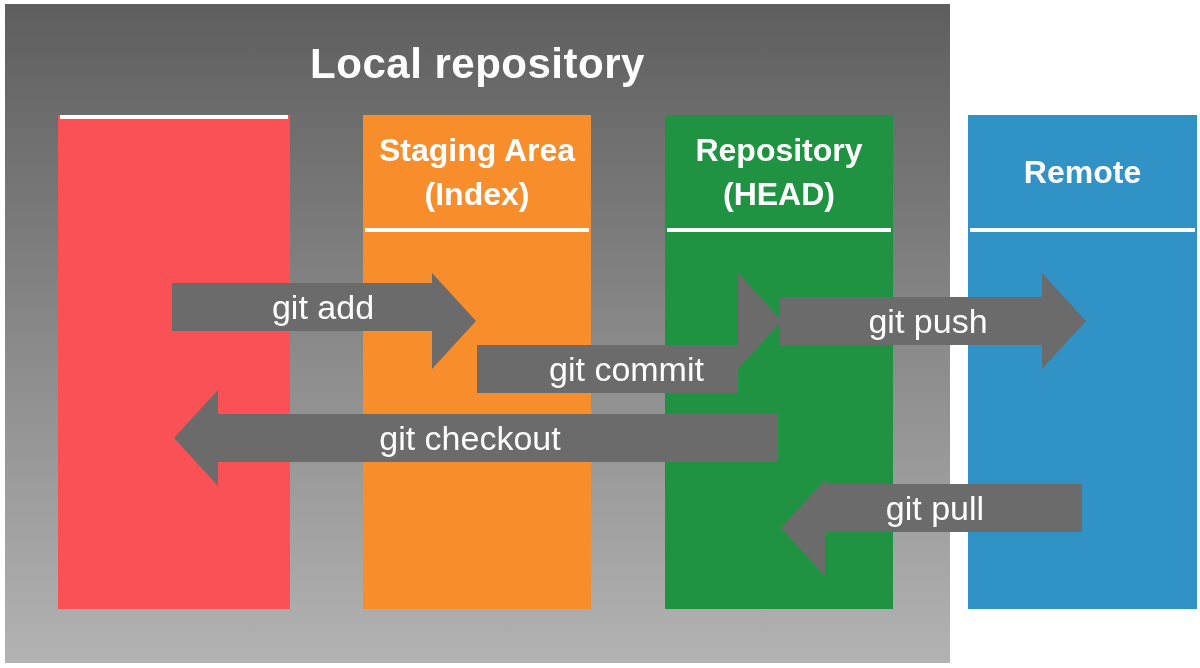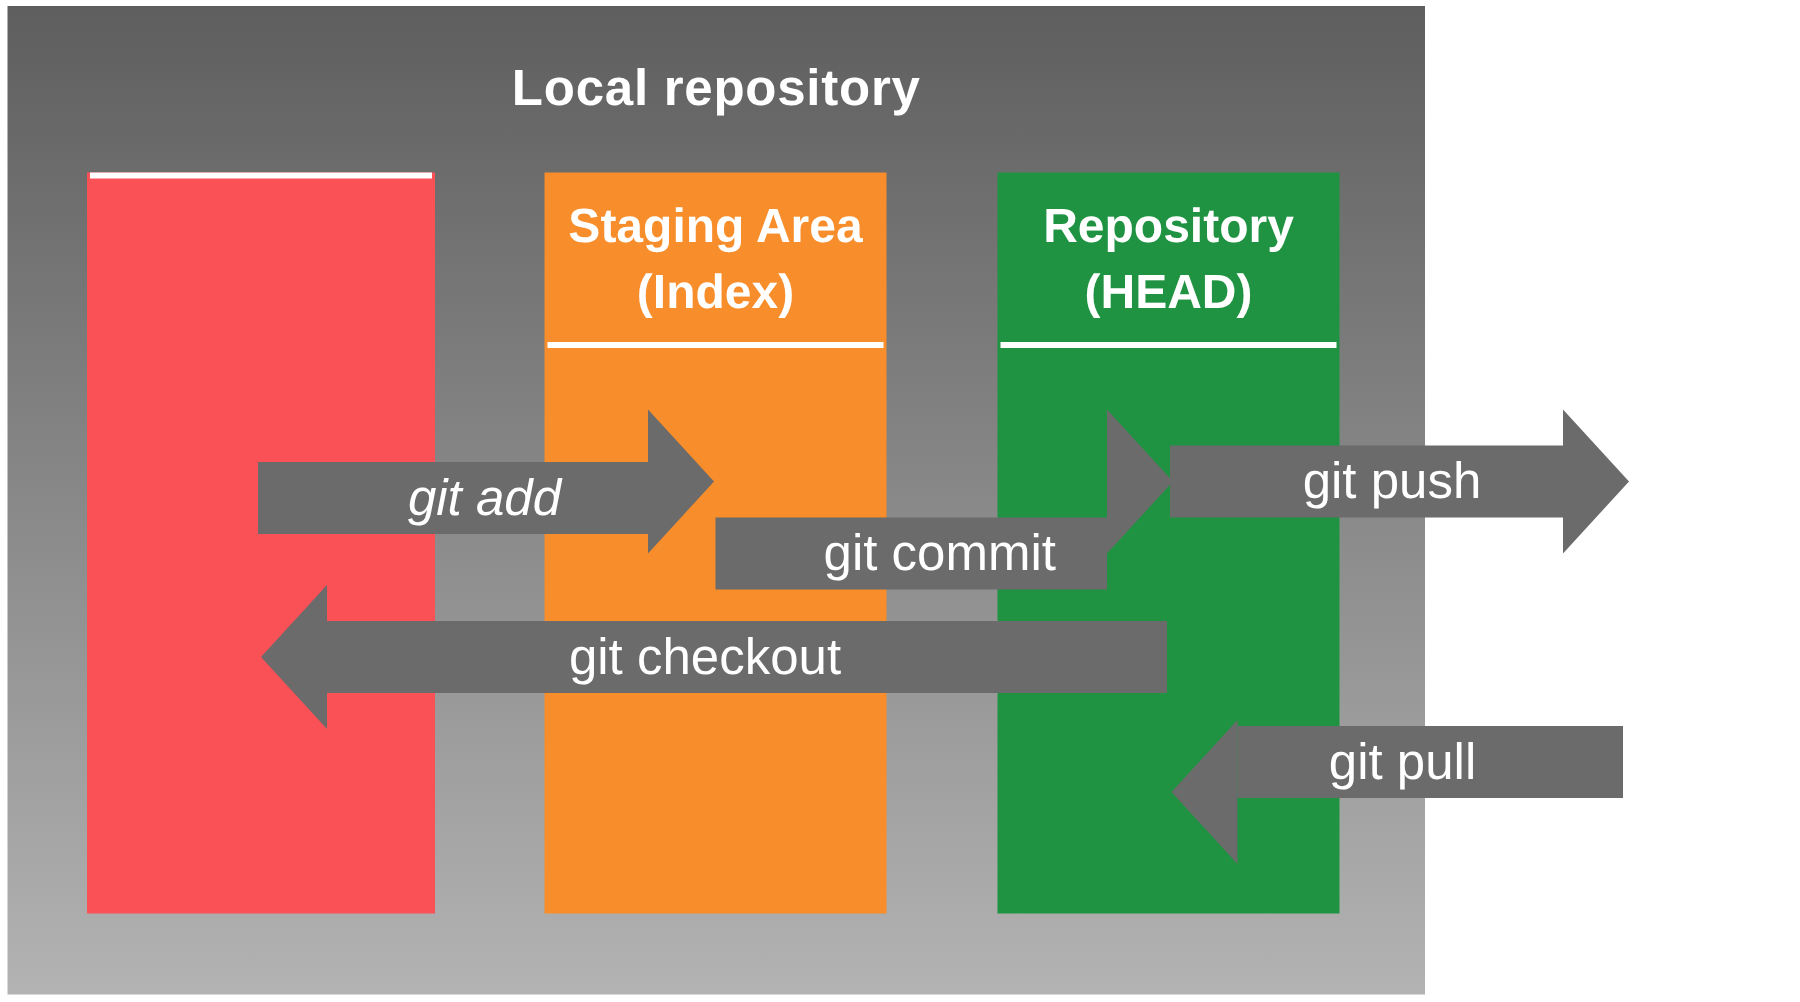--- a/index.html
+++ b/index.html
@@ -21,21 +21,21 @@
     background: linear-gradient(180deg,
       var(--background-gradient-top, #5e5e5e) 0%,
       var(--background-gradient-bottom, #b3b3b3) 100%);
   }
   .local-title {
     position: absolute;
     left: 5px; top: 40px;
     width: 945px;
     text-align: center;
     color: var(--text, #ffffff);
-    font-size: 34px;
+    font-size: 42px;
     font-weight: bold;
     letter-spacing: 0.5px;
   }
 
   
   .column {
     position: absolute;
     top: 115px;
     height: 494px;
   }
@@ -75,21 +75,21 @@
   }
   .head {
     position: absolute;
     width: 0; height: 0;
     border-top: 48px solid transparent;
     border-bottom: 48px solid transparent;
   }
   .head-right { border-left: 44px solid var(--arrow, #6b6b6b); }
   .head-left  { border-right: 44px solid var(--arrow, #6b6b6b); }
 
-  .shaft-git-add      { left: 172px; top: 308px; width: 260px; padding-left: 42px; font-style: italic; }
+  .shaft-git-add      { left: 172px; top: 283px; width: 260px; padding-left: 42px; }
   .head-git-add       { left: 432px; top: 273px; }
   .shaft-git-commit   { left: 477px; top: 297px; width: 261px; padding-left: 38px; margin-top: 48px; }
   .head-git-commit    { left: 738px; top: 273px; }
   .shaft-git-push     { left: 780px; top: 297px; width: 262px; padding-left: 34px; }
   .head-git-push      { left: 1042px; top: 273px; }
   .shaft-git-checkout { left: 218px; top: 414px; width: 560px; padding-right: 56px; }
   .head-git-checkout  { left: 174px; top: 390px; }
   .shaft-git-pull     { left: 825px; top: 484px; width: 257px; padding-right: 37px; text-align: right; }
   .head-git-pull      { left: 781px; top: 480px; }
 </style>
@@ -114,20 +114,27 @@
   </div>
 
   <div class="column col-1">
     <div class="col-header">
       <div>Staging Area</div>
       <div>(Index)</div>
     </div>
     <div class="col-divider"></div>
   </div>
 
+  <div class="column col-3">
+    <div class="col-header">
+      <div>Remote</div>
+      <div></div>
+    </div>
+    <div class="col-divider"></div>
+  </div>
 
   <div>
     <div class="shaft shaft-git-add">
       <span>git add</span>
     </div>
     <div class="head head-right head-git-add"></div>
   </div>
 
   <div>
     <div class="shaft shaft-git-commit">

